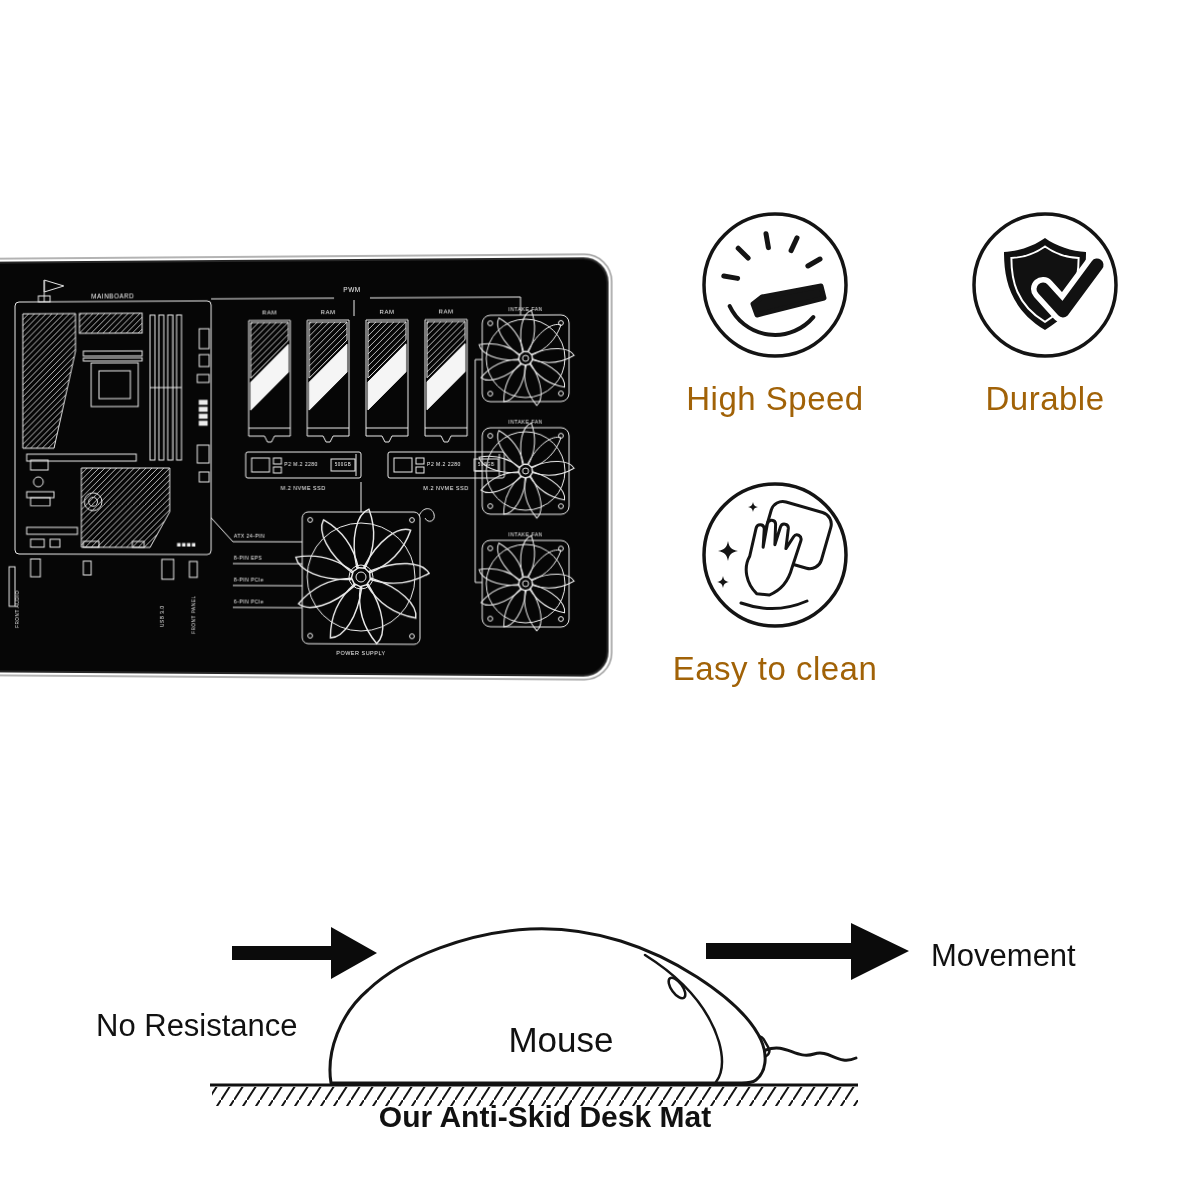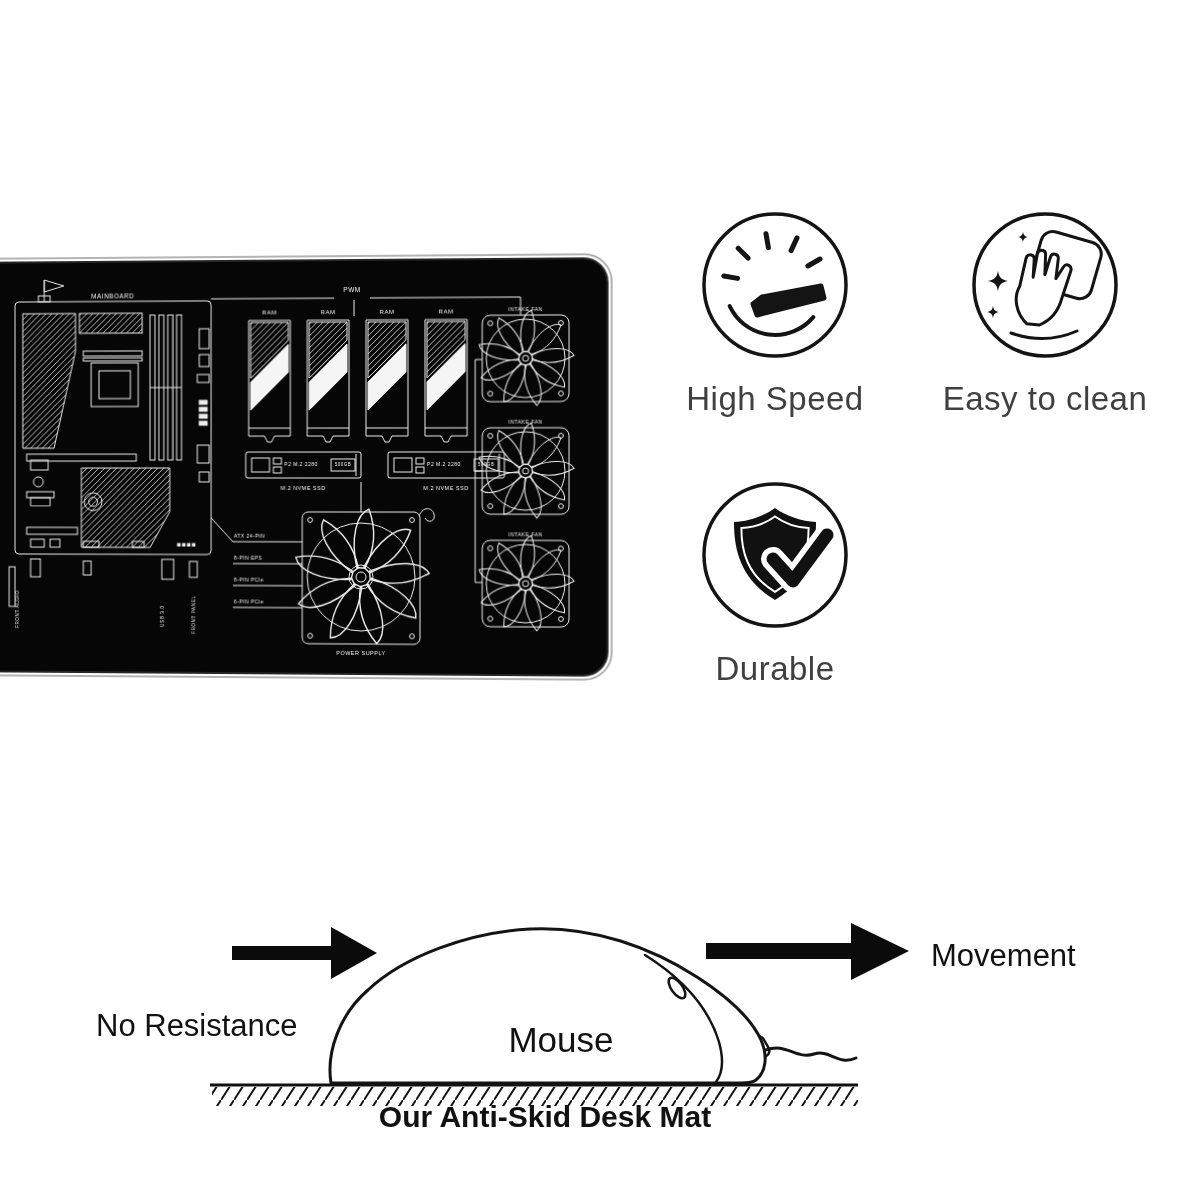--- a/index.html
+++ b/index.html
@@ -11,21 +11,21 @@
             transform:perspective(2000px) rotateY(-4deg);transform-origin:62% 50%;}
   .mat-svg{display:block;overflow:visible;}
   .mat-svg .bp{stroke:#ededed;stroke-width:1;fill:none;}
   .mat-svg text{stroke:none;fill:#f5f5f5;letter-spacing:.5px;font-family:"Liberation Sans",sans-serif;}
 
   
   .features{position:absolute;left:640px;top:210px;width:540px;
             display:grid;grid-template-columns:270px 270px;grid-auto-rows:270px;}
   .feature{display:flex;flex-direction:column;align-items:center;}
   .icon-circle svg{width:150px;height:150px;display:block;}
-  .feature-label{margin-top:20px;font-size:33px;color:#404040;letter-spacing:.5px;white-space:nowrap;}
+  .feature-label{margin-top:20px;font-size:33px;color:#a16207;letter-spacing:.5px;white-space:nowrap;}
 
   
   .diagram-svg{position:absolute;left:0;top:880px;}
   .diagram-svg text{fill:#111;font-family:"Liberation Sans",sans-serif;}
   .diagram-svg .cap{font-weight:bold;}
 </style>
 </head>
 <body>
 
 <div class="canvas">
@@ -252,50 +252,50 @@
         </svg>
       </div>
       <div class="feature-label">High Speed</div>
     </div>
 
 
     <div class="feature">
       <div class="icon-circle">
         <svg viewBox="-75 -75 150 150">
           <circle r="71" fill="none" stroke="#141414" stroke-width="3.5"></circle>
+          <path d="M 0,-47 C -11,-39 -27,-33.5 -41,-33 C -41,-6 -35,24 0,45 C 35,24 41,-6 41,-33 C 27,-33.5 11,-39 0,-47 Z" fill="#111"></path>
+          <path d="M 0,-47 C -11,-39 -27,-33.5 -41,-33 C -41,-6 -35,24 0,45 C 35,24 41,-6 41,-33 C 27,-33.5 11,-39 0,-47 Z" transform="scale(0.82)" fill="none" stroke="#fff" stroke-width="2.4"></path>
+          <path d="M -2,4 L 18,26 L 52,-20" fill="none" stroke="#fff" stroke-width="24" stroke-linecap="round" stroke-linejoin="round"></path>
+          <path d="M -2,4 L 18,26 L 52,-20" fill="none" stroke="#111" stroke-width="13" stroke-linecap="round" stroke-linejoin="round"></path>
+        </svg>
+      </div>
+      <div class="feature-label">Durable</div>
+    </div>
+
+    <div class="feature">
+      <div class="icon-circle">
+        <svg viewBox="-75 -75 150 150">
+          <circle r="71" fill="none" stroke="#141414" stroke-width="3.5"></circle>
           <rect x="-16" y="-54" width="62" height="58" rx="12" transform="rotate(16)" fill="none" stroke="#141414" stroke-width="3"></rect>
           <g transform="rotate(-12)">
             <path d="M -26,34 C -34,22 -34,6 -25,-4 L -13,-30 C -11,-34.5 -4.5,-33 -5,-28 L -10,-10 L -1,-32 C 1,-37 8,-35 7,-30 L 2,-10 L 11,-26 C 13.5,-30.5 20,-28 18.5,-23 L 12,-4 L 22,-14 C 25.5,-17.5 31,-13 28,-8 L 14,16 C 8,28 -2,36 -14,38 Z" fill="#fff" stroke="#141414" stroke-width="3" stroke-linejoin="round"></path>
           </g>
           <path d="M -34,48 Q 0,60 32,46" fill="none" stroke="#141414" stroke-width="3" stroke-linecap="round"></path>
           <g fill="#141414">
             <use href="#spk"></use>
             </g>
           <g fill="#141414">
             <path transform="translate(-47,-4)" d="M 0,-10 C 1.2,-3.5 3.5,-1.2 10,0 C 3.5,1.2 1.2,3.5 0,10 C -1.2,3.5 -3.5,1.2 -10,0 C -3.5,-1.2 -1.2,-3.5 0,-10 Z"></path>
             <path transform="translate(-52,27) scale(0.6)" d="M 0,-10 C 1.2,-3.5 3.5,-1.2 10,0 C 3.5,1.2 1.2,3.5 0,10 C -1.2,3.5 -3.5,1.2 -10,0 C -3.5,-1.2 -1.2,-3.5 0,-10 Z"></path>
             <path transform="translate(-22,-48) scale(0.5)" d="M 0,-10 C 1.2,-3.5 3.5,-1.2 10,0 C 3.5,1.2 1.2,3.5 0,10 C -1.2,3.5 -3.5,1.2 -10,0 C -3.5,-1.2 -1.2,-3.5 0,-10 Z"></path>
           </g>
         </svg>
       </div>
       <div class="feature-label">Easy to clean</div>
     </div>
-
-    <div class="feature">
-      <div class="icon-circle">
-        <svg viewBox="-75 -75 150 150">
-          <circle r="71" fill="none" stroke="#141414" stroke-width="3.5"></circle>
-          <path d="M 0,-47 C -11,-39 -27,-33.5 -41,-33 C -41,-6 -35,24 0,45 C 35,24 41,-6 41,-33 C 27,-33.5 11,-39 0,-47 Z" fill="#111"></path>
-          <path d="M 0,-47 C -11,-39 -27,-33.5 -41,-33 C -41,-6 -35,24 0,45 C 35,24 41,-6 41,-33 C 27,-33.5 11,-39 0,-47 Z" transform="scale(0.82)" fill="none" stroke="#fff" stroke-width="2.4"></path>
-          <path d="M -2,4 L 18,26 L 52,-20" fill="none" stroke="#fff" stroke-width="24" stroke-linecap="round" stroke-linejoin="round"></path>
-          <path d="M -2,4 L 18,26 L 52,-20" fill="none" stroke="#111" stroke-width="13" stroke-linecap="round" stroke-linejoin="round"></path>
-        </svg>
-      </div>
-      <div class="feature-label">Durable</div>
-    </div>
   </div>
 
   <svg class="diagram-svg" viewBox="0 880 1200 320" width="1200" height="320">
     <defs>
       <pattern id="ground" width="13" height="20" patternUnits="userSpaceOnUse">
         <path d="M 13,0 L 0,20" stroke="#111" stroke-width="2"></path>
       </pattern>
     </defs>
 
     <polygon fill="#0b0b0b" points="232,946 331,946 331,927 377,953 331,979 331,960 232,960"></polygon>

